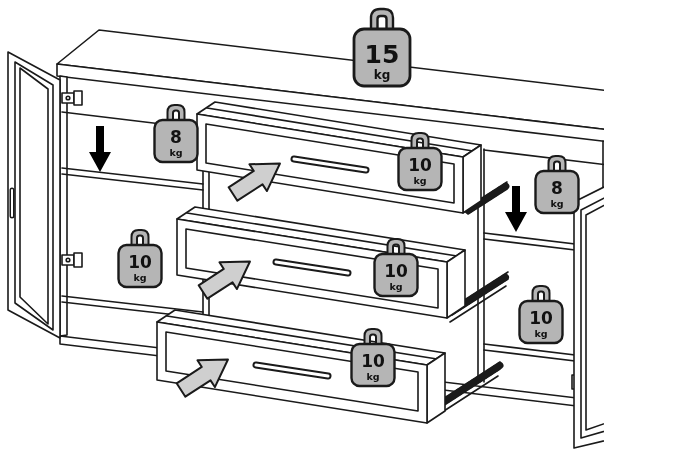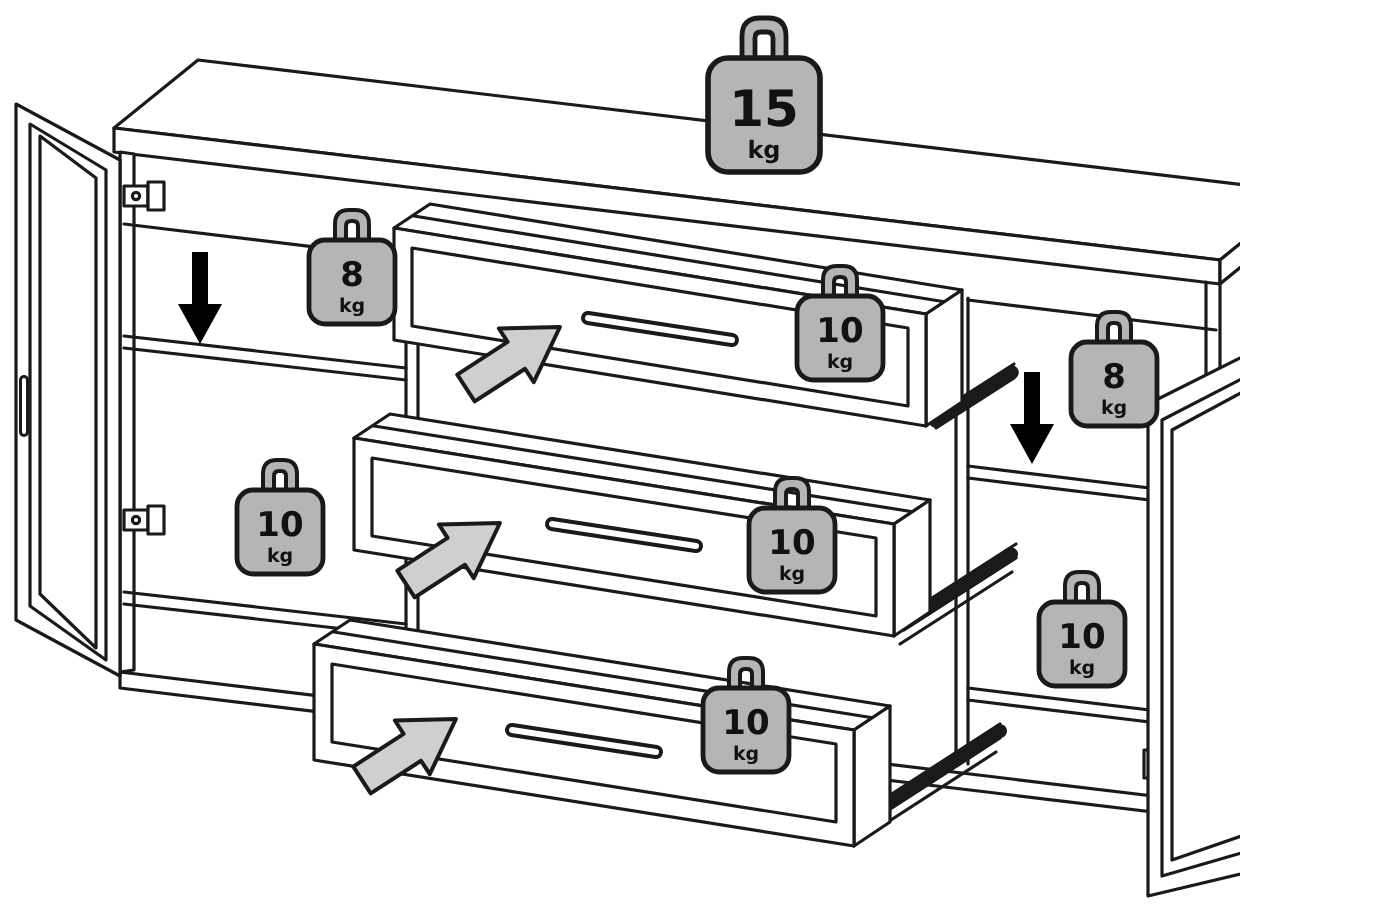--- a/index.html
+++ b/index.html
@@ -1,17 +1,17 @@
 <!DOCTYPE html>
 <html><head>
 <meta charset="utf-8">
 <style>
   html,body { margin:0; padding:0; background:#ffffff; }
   .stage { position:relative; width:604px; height:452px; background:#ffffff; overflow:hidden;
-           font-family:"DejaVu Sans", sans-serif;padding-left:16px; }
+           font-family:"DejaVu Sans", sans-serif; }
   .stage svg { display:block; }
   #scene { position:absolute; left:0; top:0; }
   .face { fill:#ffffff; }
   .root { stroke:#1a1a1a; fill:none; stroke-width:1.6; stroke-linejoin:round; stroke-linecap:round; }
   .hw { stroke:#ffffff !important; }
   .weight { position:absolute; }
   .weight text { font-family:"DejaVu Sans", sans-serif; font-weight:bold; stroke:none; }
 </style>
 </head>
 <body>

